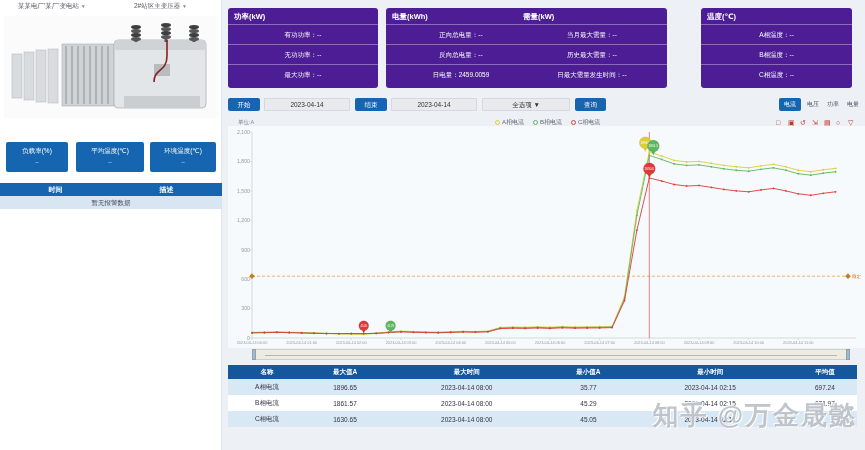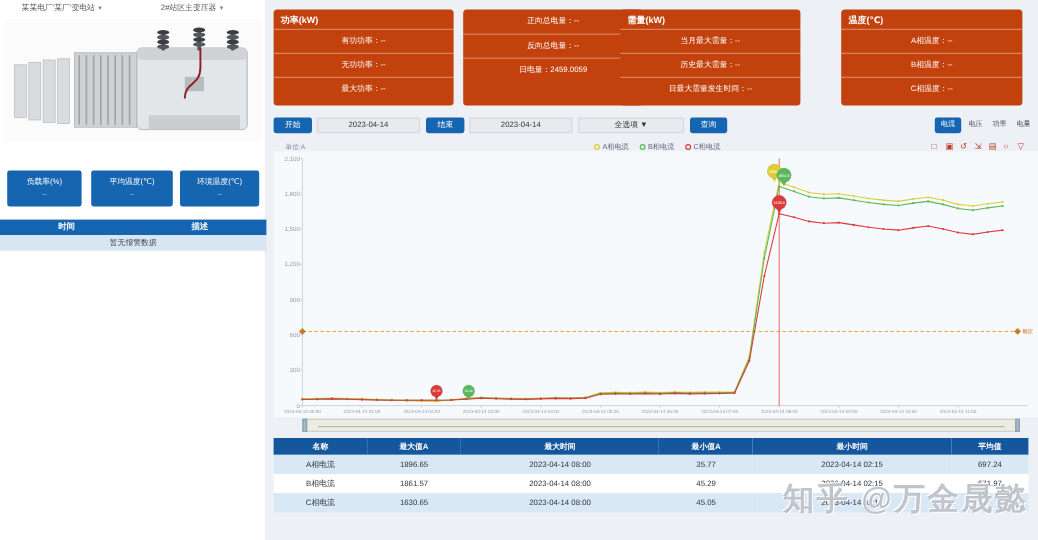--- a/index.html
+++ b/index.html
@@ -12,21 +12,21 @@
   .dd .car { font-size:5px; color:#888; }
   #img-box { position:absolute; left:4px; top:16px; width:214px; height:102px; background:#fbfbfb; overflow:hidden; }
   .metric-btn { position:absolute; top:142px; height:30px; background:#1565b0; border-radius:2px; color:#fff; text-align:center; cursor:pointer; padding-top:5px; }
   .metric-btn .ml { font-size:6.5px; display:block; }
   .metric-btn .mv { font-size:5.5px; opacity:.75; display:block; margin-top:3px; }
   #alarm-head { position:absolute; left:0; top:183px; width:222px; height:13px; background:#1565b0; color:#fff; font-size:7px; font-weight:bold; display:flex; }
   #alarm-head span { width:50%; text-align:center; line-height:13px; }
   #alarm-empty { position:absolute; left:0; top:196px; width:222px; height:13px; background:#d8e6f3; color:#445; font-size:6.5px; text-align:center; line-height:13px; }
 
   
-  .card { position:absolute; top:8px; width:150px; height:80px; background:#c2410c; border-radius:3px; color:#fff; }
+  .card { position:absolute; top:8px; width:150px; height:80px; background:#4c1d95; border-radius:3px; color:#fff; }
   .card-title { font-size:7.5px; font-weight:bold; padding:4px 6px 2px 6px; }
   .card-row { font-size:6.5px; text-align:center; height:20px; line-height:20px; border-top:1px solid rgba(255,255,255,.35); white-space:nowrap; overflow:hidden; }
   .card-row:first-of-type { border-top:none; }
 
   
   .tb-btn { position:absolute; top:98px; height:13px; background:#1565b0; color:#fff; font-size:6.5px; text-align:center; line-height:13px; border-radius:2px; cursor:pointer; }
   .tb-field { position:absolute; top:98px; height:13px; background:#e8eaee; border:1px solid #d5d9df; color:#333; font-size:6.5px; text-align:center; line-height:11px; cursor:pointer; }
   #unit-label { position:absolute; left:238px; top:119px; font-size:5.5px; color:#889; }
 
   
@@ -147,20 +147,21 @@
     <div id="alarm-empty">暂无报警数据</div>
   </div>
 
   <div class="card" style="left:228px;">
     <div class="card-title">功率(kW)</div>
     <div class="card-row"><span>有功功率：</span><span>--</span></div>
     <div class="card-row"><span>无功功率：</span><span>--</span></div>
     <div class="card-row"><span>最大功率：</span><span>--</span></div>
   </div>
   <div class="card" style="left:386px;">
+    <div class="card-title">电量(kWh)</div>
     <div class="card-row"><span>正向总电量：</span><span>--</span></div>
     <div class="card-row"><span>反向总电量：</span><span>--</span></div>
     <div class="card-row"><span>日电量：</span><span>2459.0059</span></div>
   </div>
   <div class="card" style="left:517px;">
     <div class="card-title">需量(kW)</div>
     <div class="card-row"><span>当月最大需量：</span><span>--</span></div>
     <div class="card-row"><span>历史最大需量：</span><span>--</span></div>
     <div class="card-row"><span>日最大需量发生时间：</span><span>--</span></div>
   </div>

